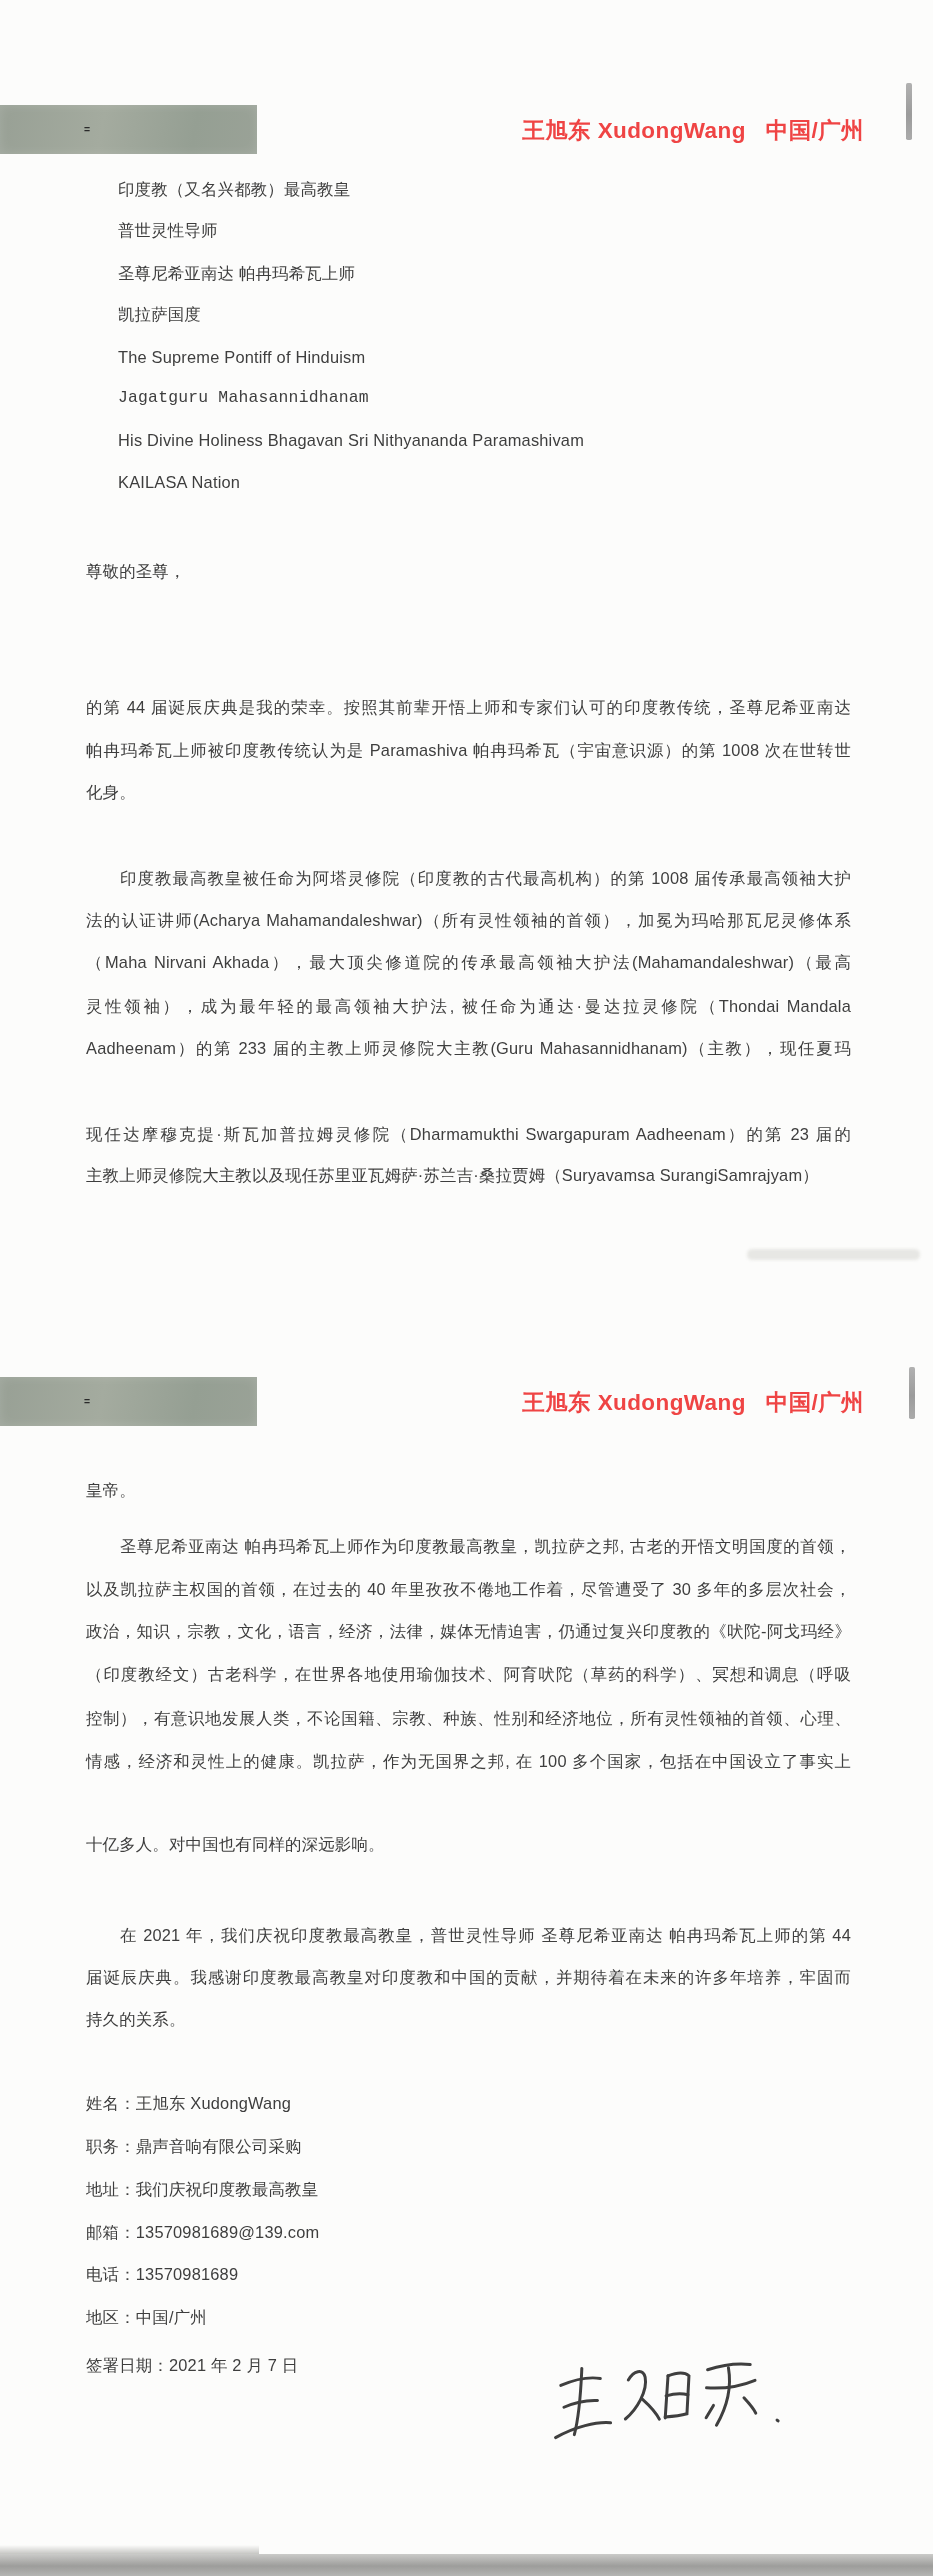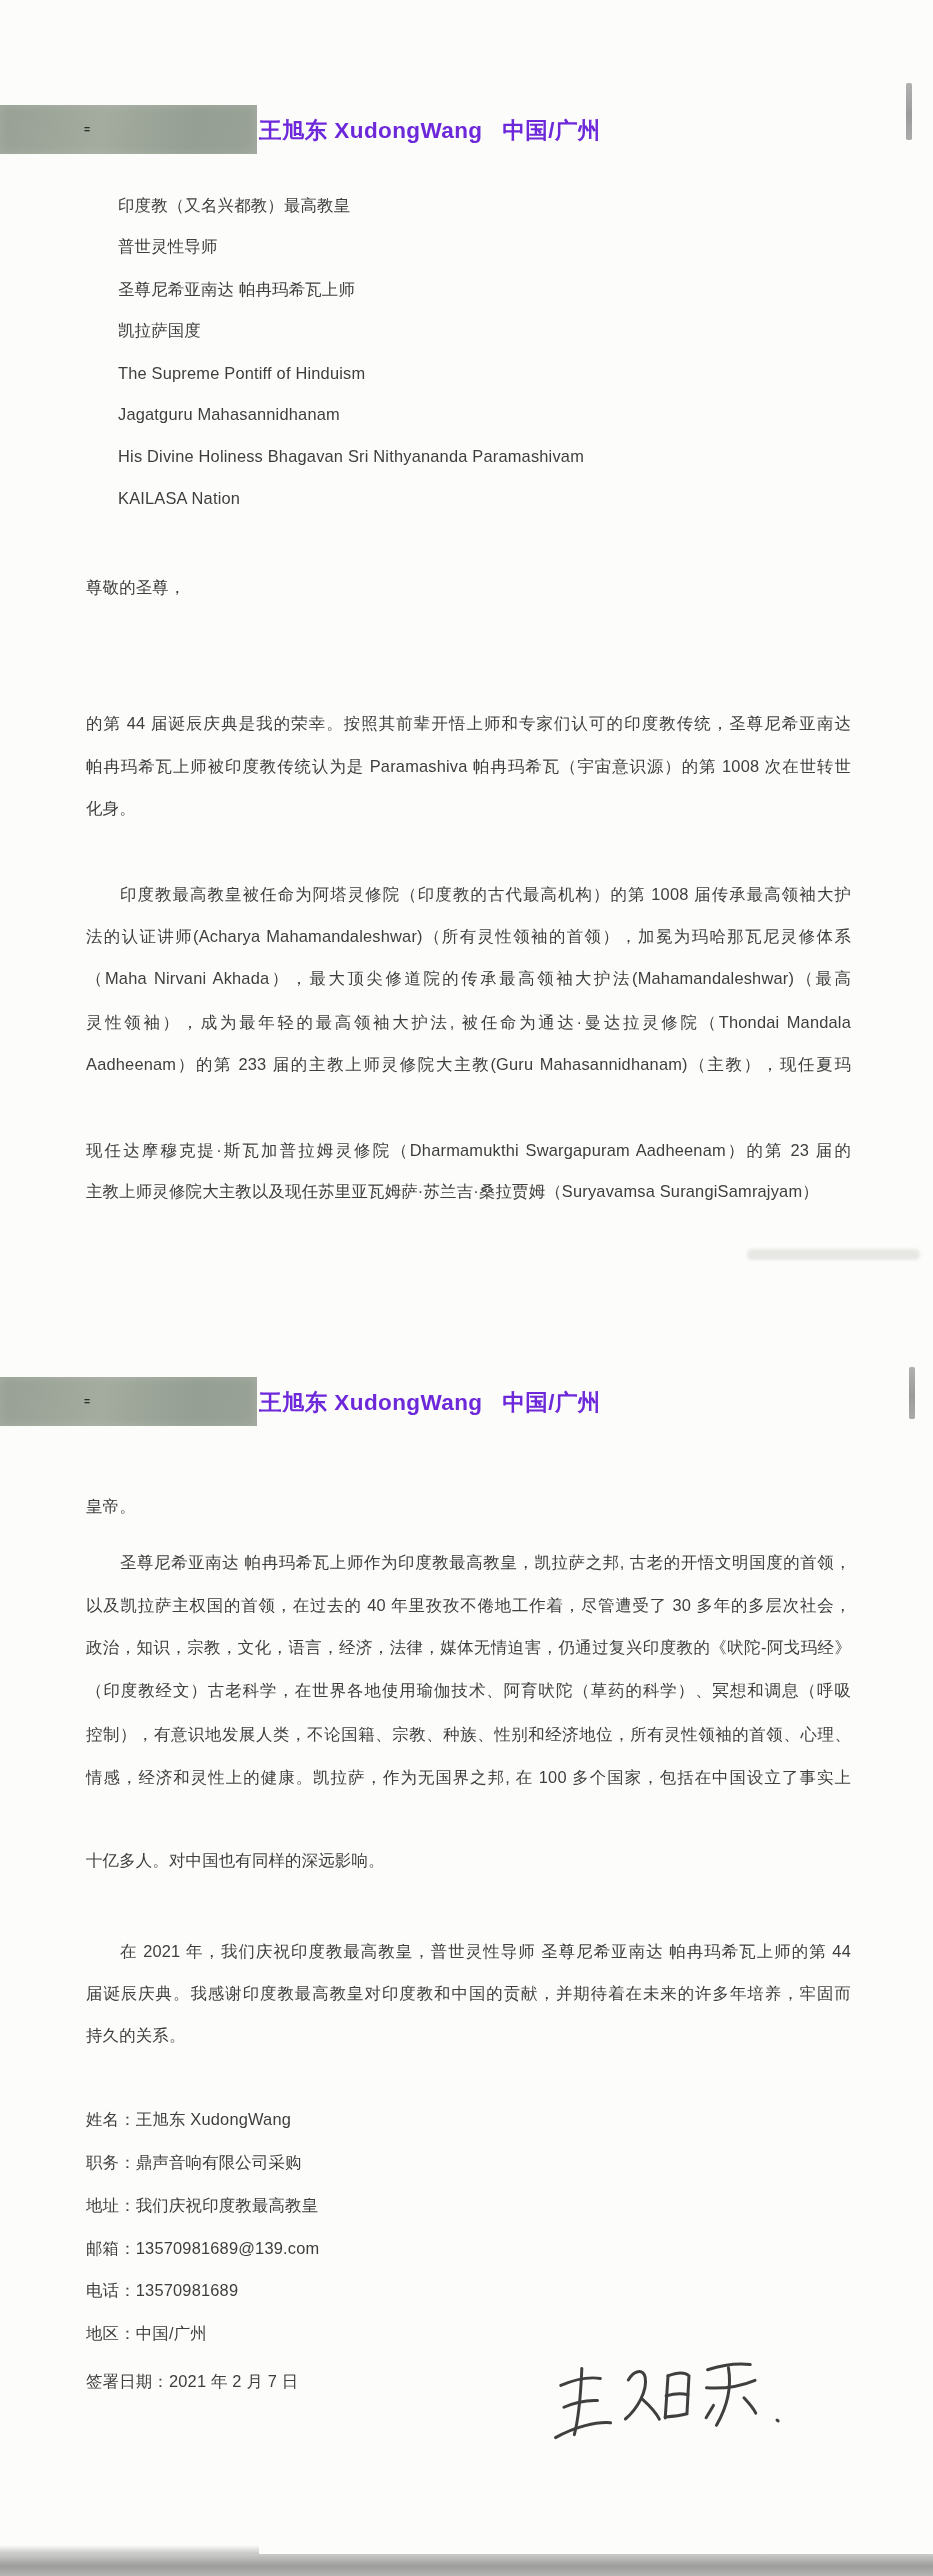--- a/index.html
+++ b/index.html
@@ -6,29 +6,28 @@
   .canvas{
     position:relative;width:933px;height:2576px;margin:0 auto;
     background:#fcfcfb;overflow:hidden;
     font-family:"Liberation Sans","DejaVu Sans",sans-serif;
     color:#3e3e3e;
   }
   .line{
     position:absolute;left:86px;width:765px;
     font-size:16.4px;line-height:22.5px;color:#3e3e3e;
     letter-spacing:0.2px;
-    margin-top:16px;
   }
   .just{text-align:justify;text-align-last:justify;}
   .indent{text-indent:34px;}
   .intro{left:118px;width:726px;white-space:nowrap;}
   .sig{left:86px;white-space:nowrap;}
   .page-title{
-    position:absolute;left:259px;width:605px;text-align:left;
-    font-size:22.5px;line-height:35px;font-weight:bold;color:#6d28d9;
+    position:absolute;left:259px;width:605px;text-align:right;
+    font-size:22.5px;line-height:35px;font-weight:bold;color:#ef4444;
     white-space:pre;letter-spacing:0.4px;
   }
   .redact{
     position:absolute;left:0;width:257px;height:49px;
     background:linear-gradient(100deg,#98a095 0%,#a4ab9f 40%,#959f93 75%,#9aa297 100%);
     box-shadow:inset 0 0 10.4px rgba(255,255,255,0.15);
   }
   .redact-eq{
     position:absolute;left:84px;font-size:10.4px;font-weight:bold;color:#2a2a2a;
     line-height:10.4px;
@@ -64,21 +63,21 @@
   <div class="redact" style="top:105px;"></div>
   <span class="redact-eq" style="top:125px;">=</span>
   <div class="page-title" style="top:113px;">王旭东 XudongWang   中国/广州</div>
   <div class="edge-mark" style="left:906px;top:83px;height:57px;"></div>
 
   <div class="line intro" style="top:178px;">印度教（又名兴都教）最高教皇</div>
   <div class="line intro" style="top:219px;">普世灵性导师</div>
   <div class="line intro" style="top:262px;">圣尊尼希亚南达 帕冉玛希瓦上师</div>
   <div class="line intro" style="top:303px;">凯拉萨国度</div>
   <div class="line intro" style="top:346px;">The Supreme Pontiff of Hinduism</div>
-  <div class="line intro" style="top:387px;">Jagatguru Mahasannidhanam</div>
+  <div class="line intro" style="top:387px;font-family:Liberation Mono, monospace;">Jagatguru Mahasannidhanam</div>
   <div class="line intro" style="top:429px;">His Divine Holiness Bhagavan Sri Nithyananda Paramashivam</div>
   <div class="line intro" style="top:471px;">KAILASA Nation</div>
 
   <div class="line sig" style="top:560px;">尊敬的圣尊，</div>
 
   <div class="line just" style="top:696px;">的第 44 届诞辰庆典是我的荣幸。按照其前辈开悟上师和专家们认可的印度教传统，圣尊尼希亚南达</div>
   <div class="line just" style="top:739px;">帕冉玛希瓦上师被印度教传统认为是 Paramashiva 帕冉玛希瓦（宇宙意识源）的第 1008 次在世转世</div>
   <div class="line" style="top:781px;">化身。</div>
 
   <div class="line just indent" style="top:867px;">印度教最高教皇被任命为阿塔灵修院（印度教的古代最高机构）的第 1008 届传承最高领袖大护</div>

